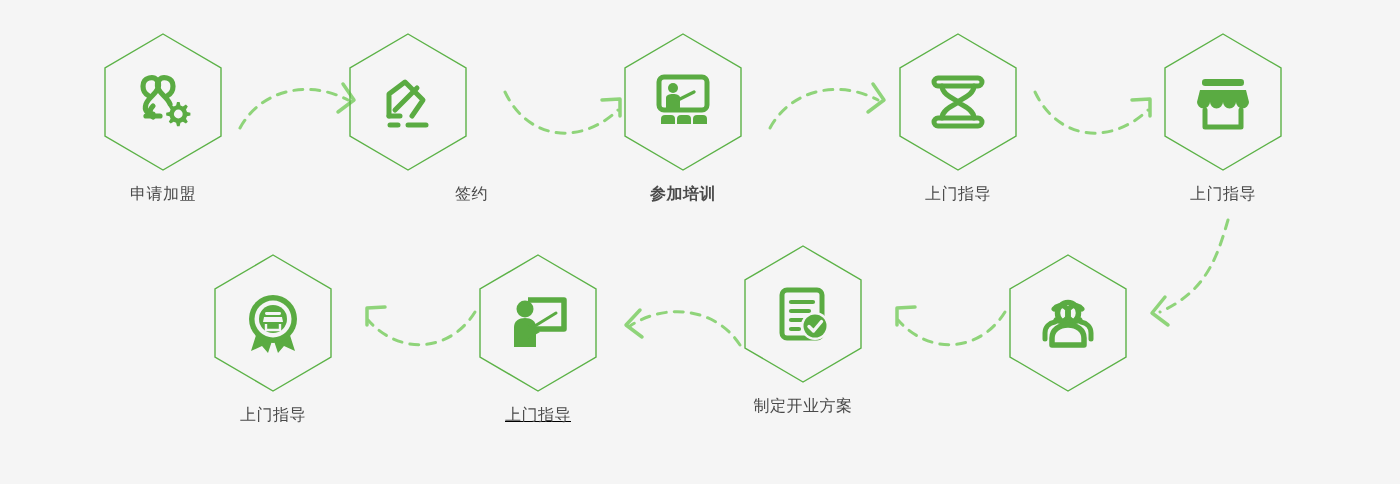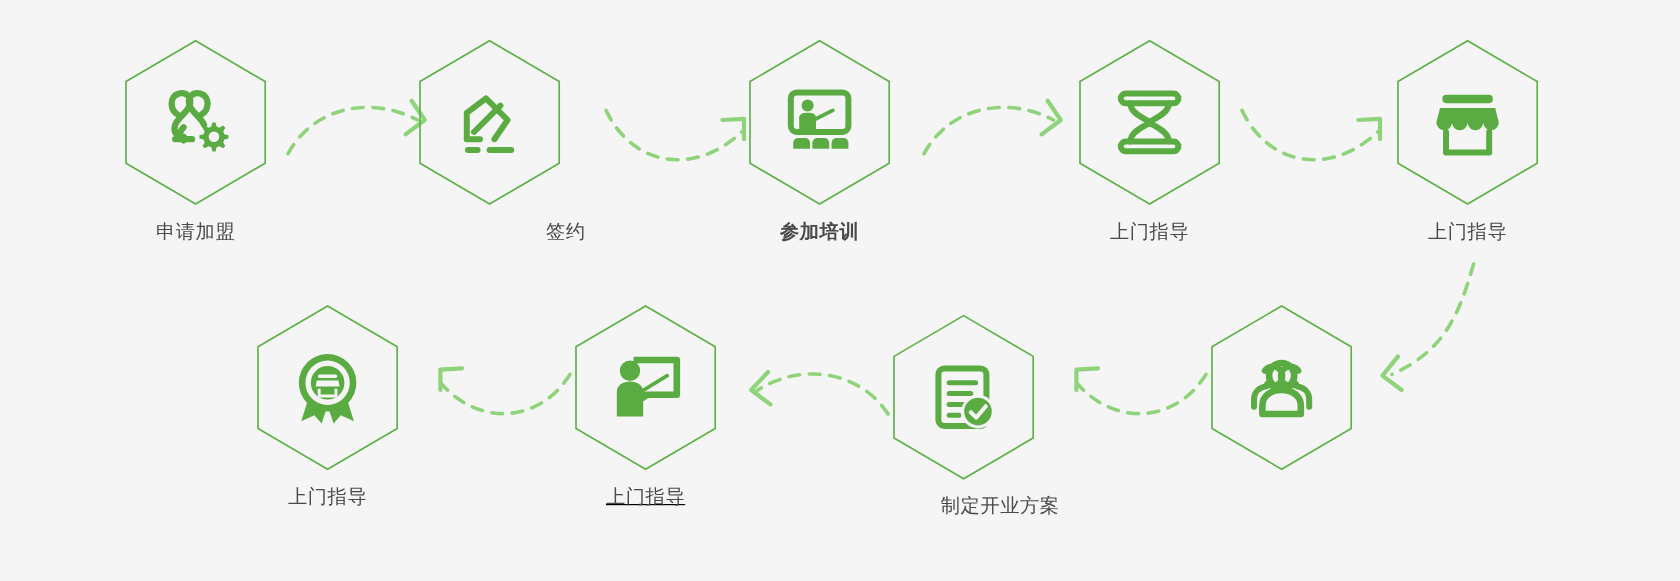--- a/index.html
+++ b/index.html
@@ -222,21 +222,21 @@
         <path d="M22,9 L58,9 L58,38 L22,38" fill="none" stroke="#5aab42" stroke-width="5.5" stroke-linejoin="round"></path>
         <circle cx="19" cy="18" r="8.5" fill="#5aab42"></circle>
         <path d="M8,56 L8,36 C8,30 13,27 19,27 C25,27 30,30 30,36 L30,56 Z" fill="#5aab42"></path>
         <path d="M24,38 L50,22" fill="none" stroke="#5aab42" stroke-width="3" stroke-linecap="round"></path>
         <path d="M22,34 L34,41 L22,48 Z" fill="#5aab42"></path>
       </svg>
     </div>
     <div class="step-label">上门指导</div>
   </div>
 
-  <div class="step" style="left:723px; top:261px;text-align:right;">
+  <div class="step" style="left:723px; top:244px;">
     <div class="hex-wrap">
       <svg class="hex-svg" viewBox="0 0 124 140">
         <polygon points="62,2 120,36 120,104 62,138 4,104 4,36" fill="none" stroke="#5cb247" stroke-width="1.4"></polygon>
       </svg>
       <svg class="hex-icon" viewBox="0 0 64 64">
         <path d="M11,13 a5,5 0 0 1 5,-5 h30 a5,5 0 0 1 5,5 v38 a5,5 0 0 1 -5,5 h-30 a5,5 0 0 1 -5,-5 Z" fill="none" stroke="#5aab42" stroke-width="5" stroke-linejoin="round"></path>
         <g stroke="#5aab42" stroke-width="4.2" stroke-linecap="round">
           <path d="M20,20 L42,20"></path>
           <path d="M20,29 L38,29"></path>
           <path d="M20,38 L32,38"></path>

